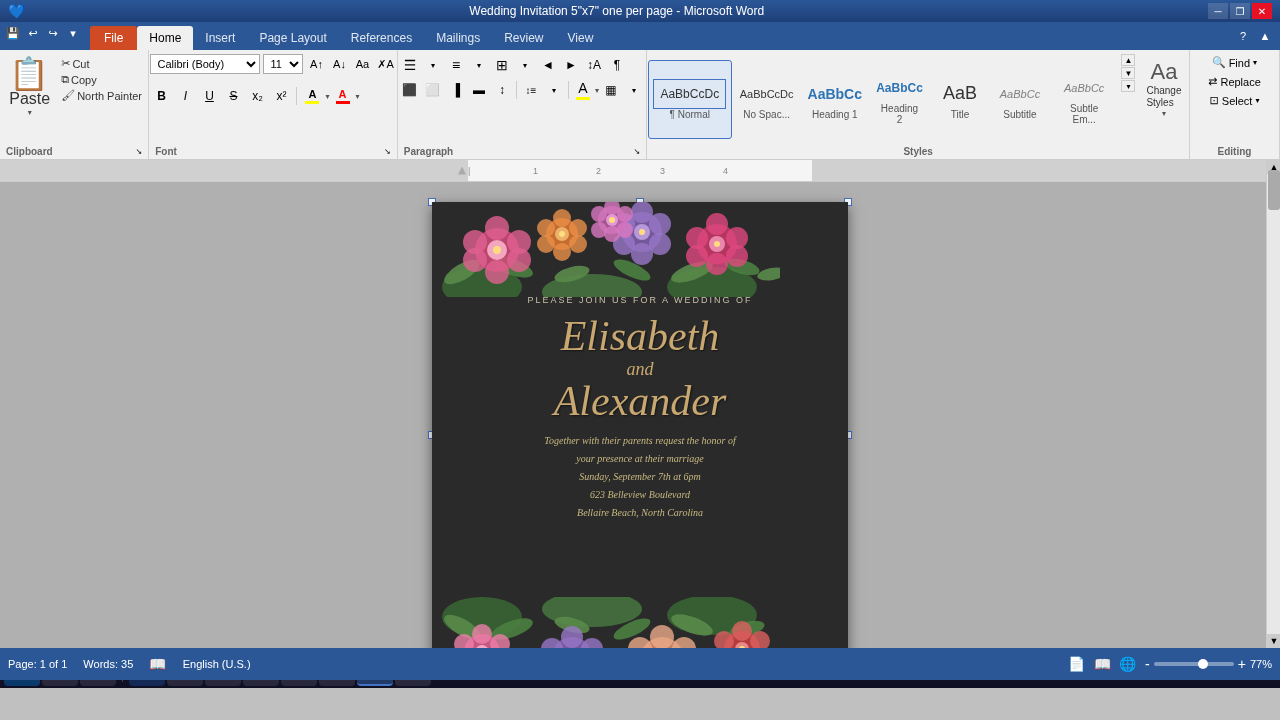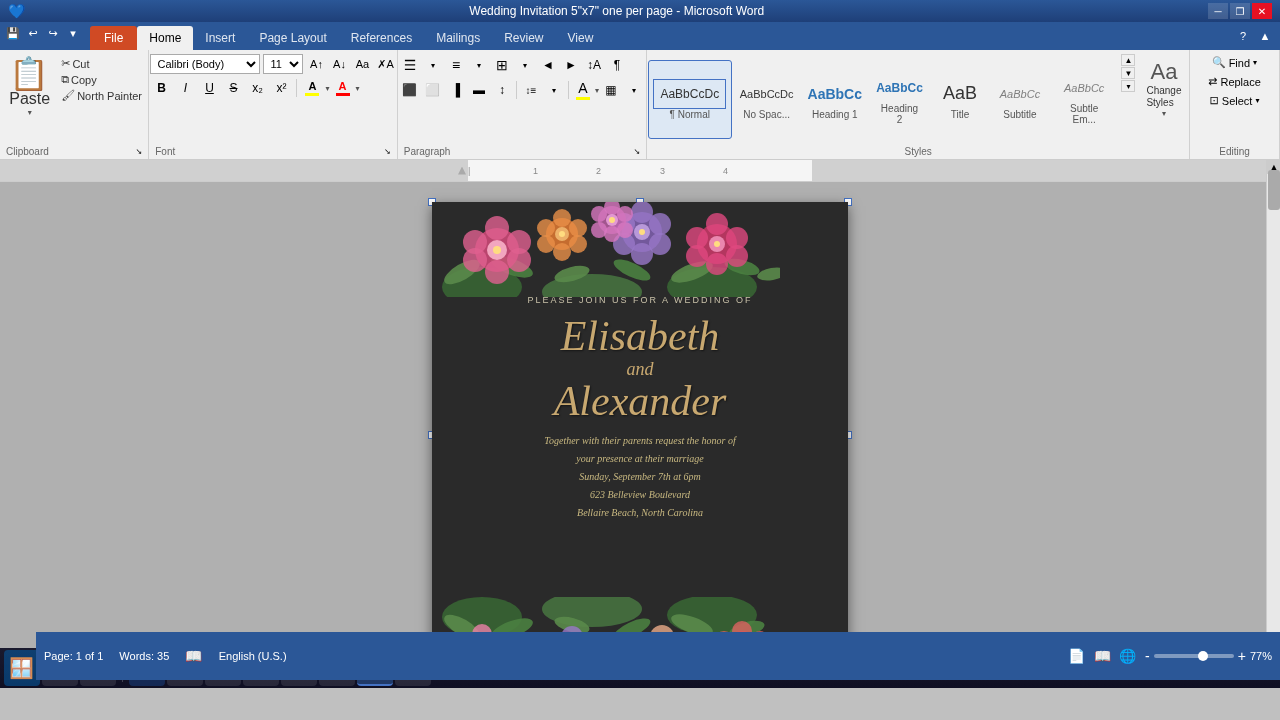--- a/index.html
+++ b/index.html
@@ -315,29 +315,28 @@
       font-family: Georgia, serif;
       font-style: italic;
       line-height: 1.8;
       margin-top: 10px;
     }
 
     
     .status-bar {
       position: fixed;
       bottom: 0; left: 0; right: 0;
-      height: 48px;
+      height: 32px;
       background: #2b5797;
       display: flex;
       align-items: center;
       justify-content: space-between;
       padding: 0 8px;
       color: white;
       font-size: 11px;
-      margin-left: 36px;
     }
     .status-left { display: flex; gap: 16px; align-items: center; }
     .status-right { display: flex; align-items: center; gap: 8px; }
     .zoom-control { display: flex; align-items: center; gap: 4px; }
     .zoom-slider {
       width: 80px; height: 4px;
       background: rgba(255,255,255,0.4);
       border-radius: 2px;
       cursor: pointer;
     }
@@ -421,20 +420,21 @@
       font-size: 8px;
     }
 
     
     .section-label {
       font-size: 10px;
       color: #666;
       text-align: center;
       padding: 2px 0;
       cursor: pointer;
+      font-weight: bold;
     }
 
     
     .change-styles-btn {
       display: flex;
       flex-direction: column;
       align-items: center;
       cursor: pointer;
       padding: 4px 6px;
       border-radius: 3px;
@@ -529,21 +529,21 @@
         </div>
       </div>
     </div>
     <div style="display:flex;width:100%;justify-content:space-between;align-items:center;">
       <div class="section-label">Clipboard</div>
       <div class="ribbon-group-label-arrow">↘</div>
     </div>
   </div>
 
   <div class="ribbon-group font-group">
-    <div class="ribbon-group-content" style="flex-direction:column;gap:0;">
+    <div class="ribbon-group-content" style="flex-direction:column;gap:8px;">
       <div class="font-row">
         <select class="font-select">
           <option>Calibri (Body)</option>
         </select>
         <select class="font-size-select">
           <option>11</option>
         </select>
         <button class="icon-btn" title="Grow Font">A↑</button>
         <button class="icon-btn" title="Shrink Font">A↓</button>
         <button class="icon-btn" title="Change Case">Aa</button>

